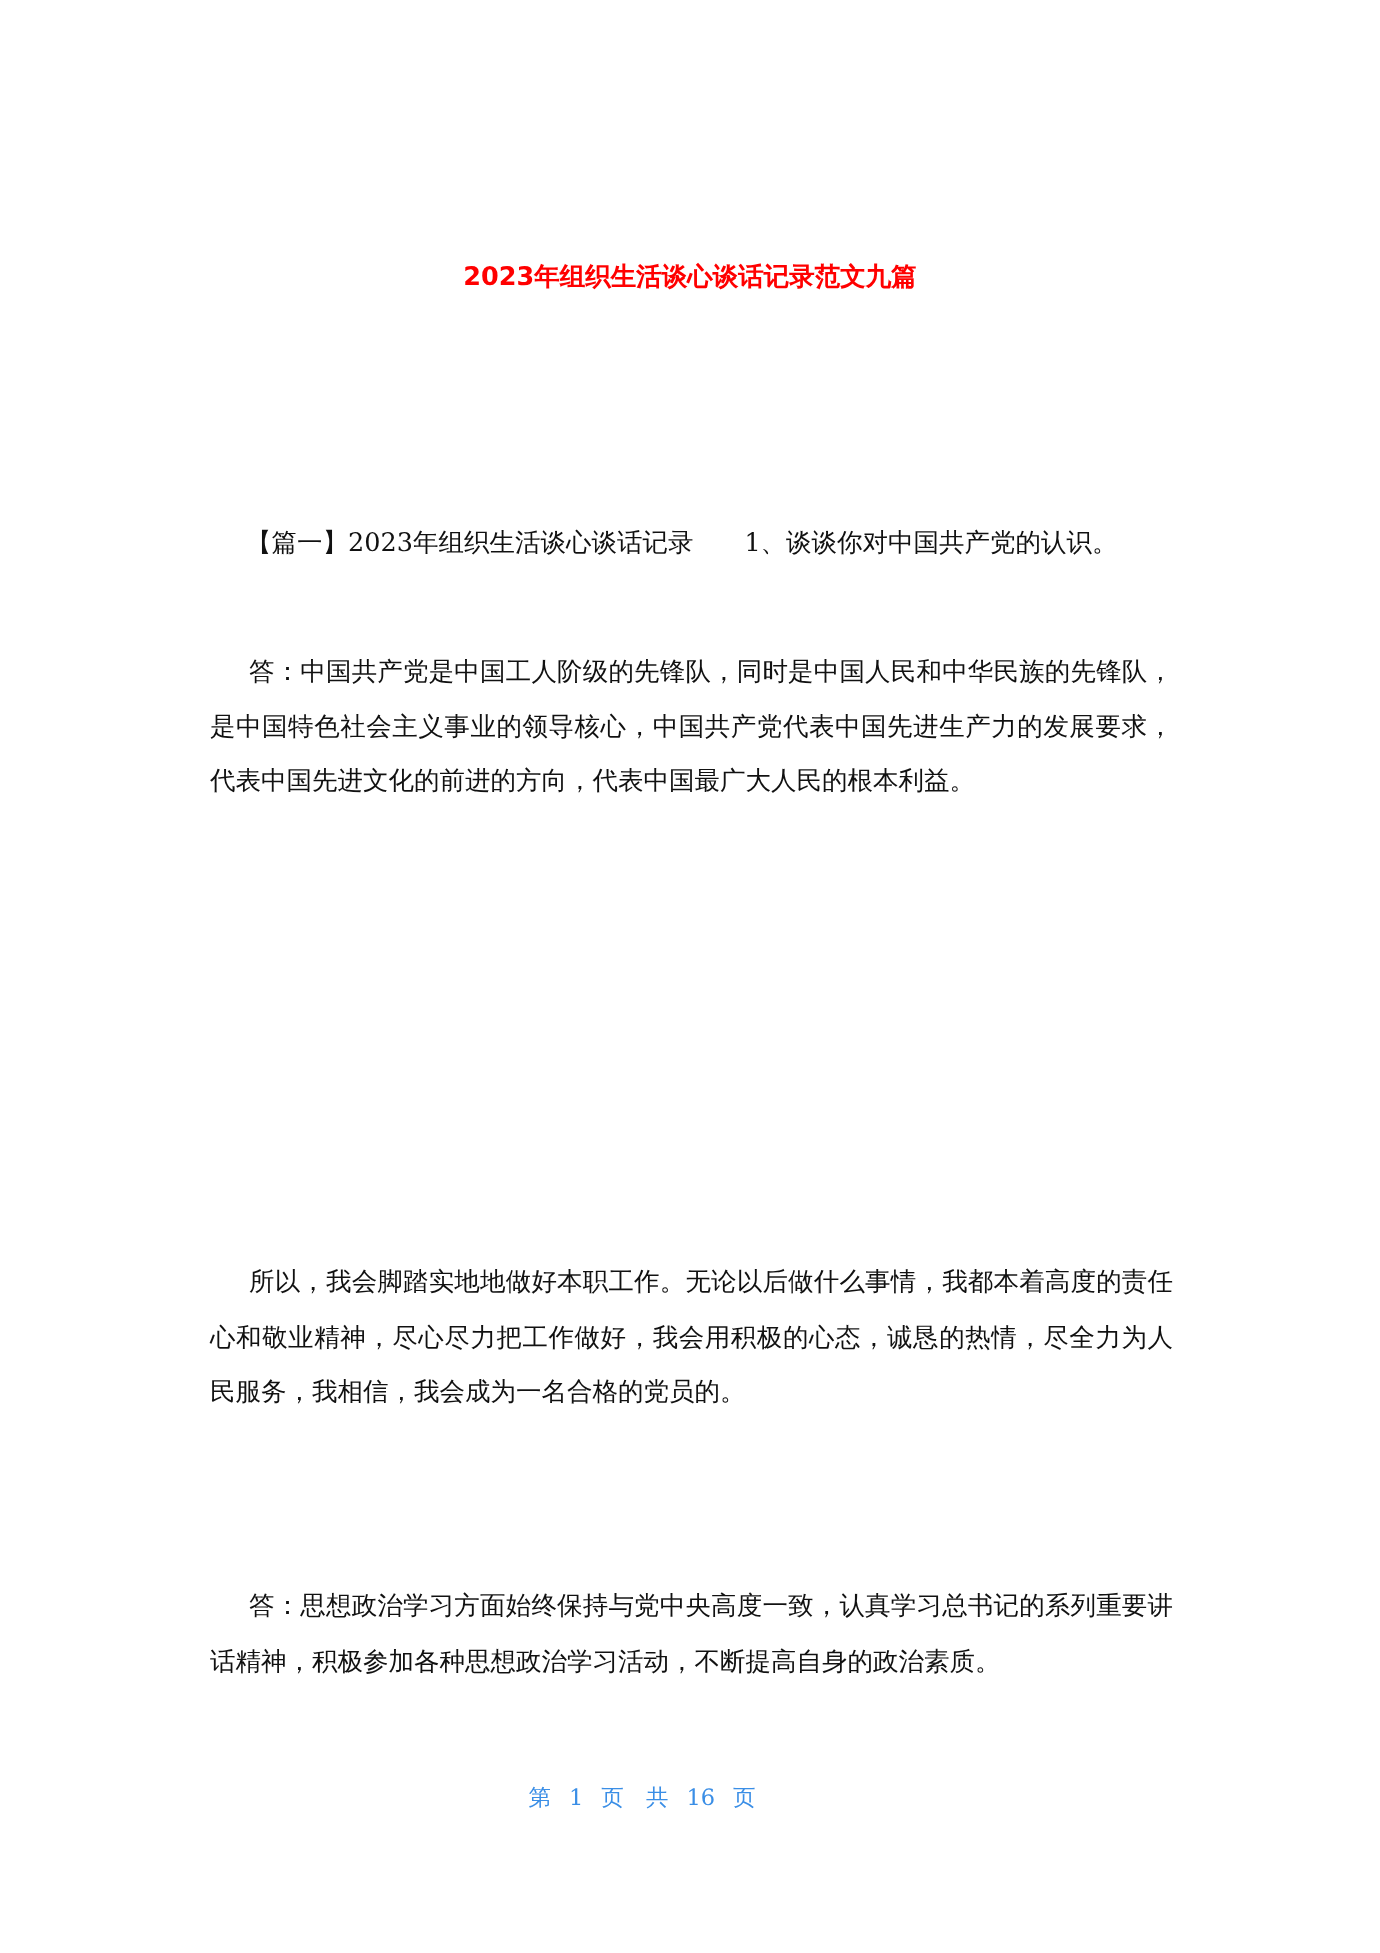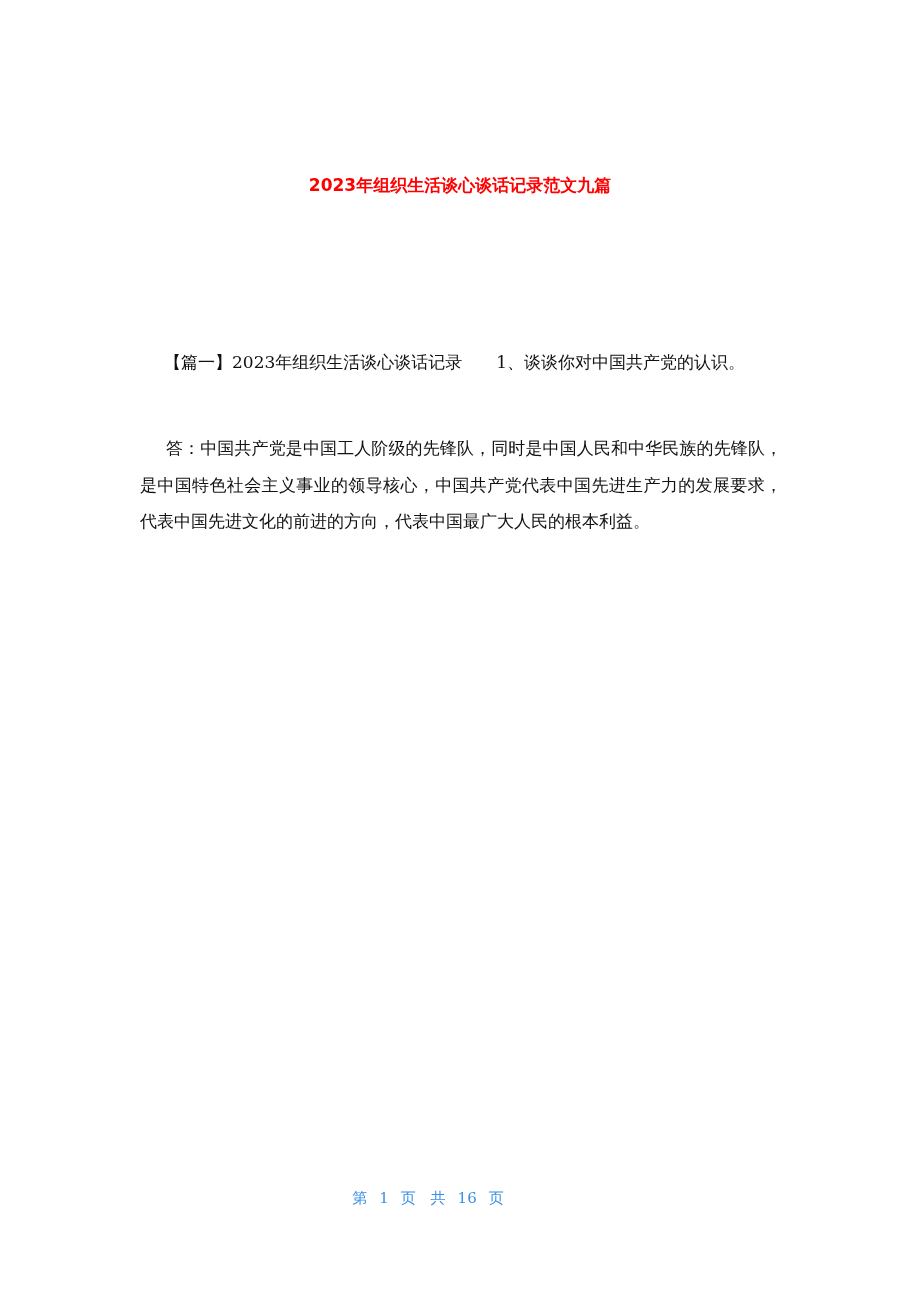--- a/index.html
+++ b/index.html
@@ -74,20 +74,22 @@
 
 <div class="page">
 
   <h1 class="doc-title">2023年组织生活谈心谈话记录范文九篇</h1>
 
   <p class="body-text para p1">【篇一】2023年组织生活谈心谈话记录　　1、谈谈你对中国共产党的认识。</p>
 
   <p class="body-text para indent p2">答：中国共产党是中国工人阶级的先锋队，同时是中国人民和中华民族的先锋队，是中国特色社会主义事业的领导核心，中国共产党代表中国先进生产力的发展要求，代表中国先进文化的前进的方向，代表中国最广大人民的根本利益。</p>
 
 
+  <p class="body-text para indent p4">所以，我会脚踏实地地做好本职工作。无论以后做什么事情，我都本着高度的责任心和敬业精神，尽心尽力把工作做好，我会用积极的心态，诚恳的热情，尽全力为人民服务，我相信，我会成为一名合格的党员的。</p>
 
 
+  <p class="body-text para indent p6">答：思想政治学习方面始终保持与党中央高度一致，认真学习总书记的系列重要讲话精神，积极参加各种思想政治学习活动，不断提高自身的政治素质。</p>
 
   <div class="footer">
     <span>第</span><span>1</span><span>页 共</span><span>16</span><span>页</span>
   </div>
 
 </div>
 
 </body></html>

